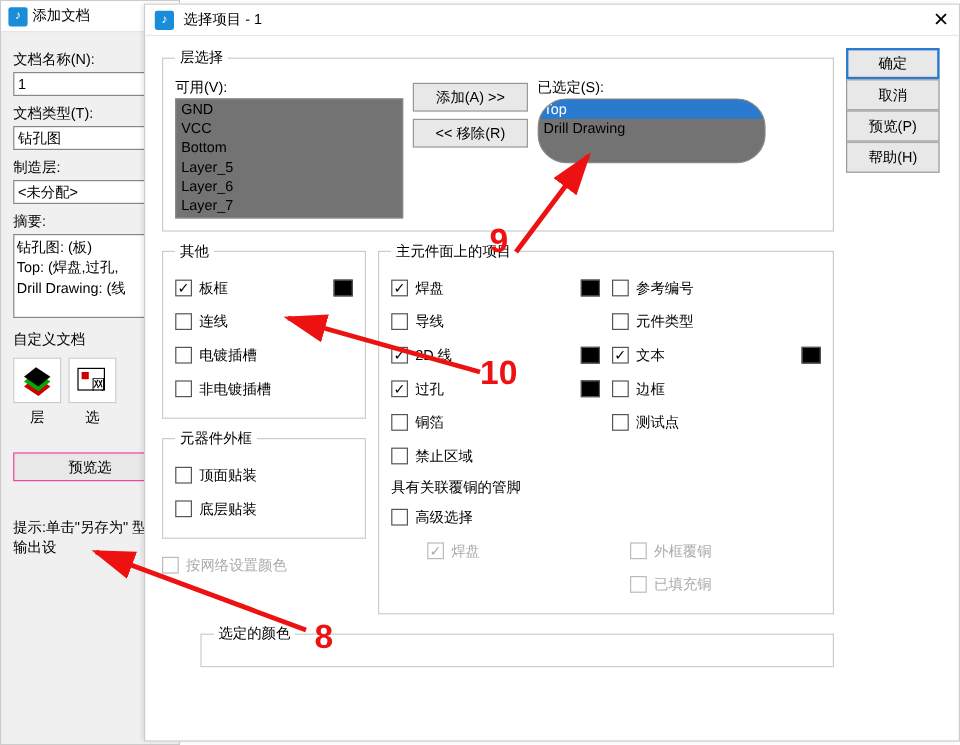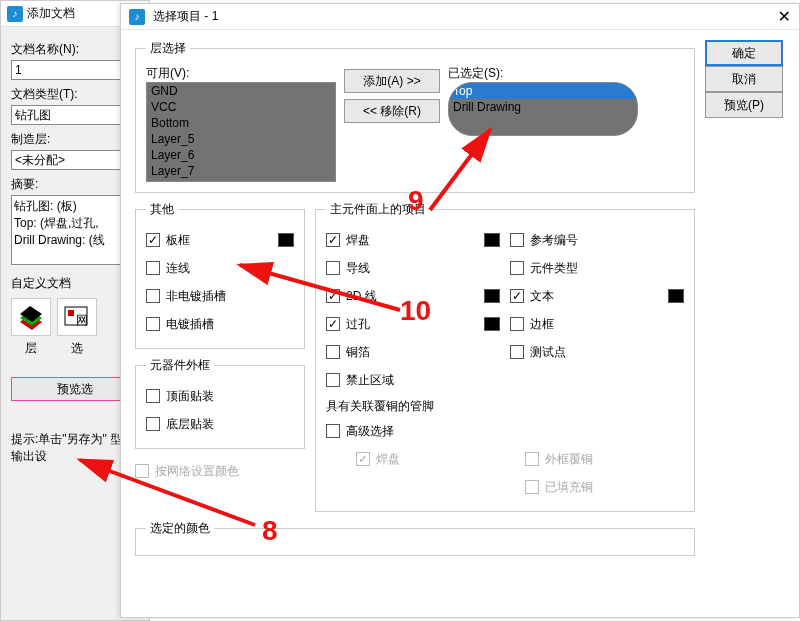--- a/index.html
+++ b/index.html
@@ -156,25 +156,25 @@
                 <span class="chk on"></span>
                 <span>板框</span>
                 <span class="swatch"></span>
               </div>
             <div class="chk-row">
                 <span class="chk"></span>
                 <span>连线</span>
               </div>
             <div class="chk-row">
                 <span class="chk"></span>
+                <span>电镀插槽</span>
+              </div>
+            <div class="chk-row">
+                <span class="chk"></span>
                 <span>非电镀插槽</span>
-              </div>
-            <div class="chk-row">
-                <span class="chk"></span>
-                <span>电镀插槽</span>
               </div>
           </fieldset>
           <fieldset>
             <legend>元器件外框</legend>
             <div class="chk-row">
                 <span class="chk"></span>
                 <span>顶面贴装</span>
               </div>
             <div class="chk-row">
                 <span class="chk"></span>
@@ -261,29 +261,30 @@
               <div></div>
               <div class="chk-row disabled-txt">
                   <span class="chk dis"></span>
                   <span>已填充铜</span>
                 </div>
             </div>
           </fieldset>
         </div>
       </div>
 
-      <fieldset style="height:30px;">
+      <fieldset style="height:30px;margin-left:32px;">
         <legend>选定的颜色</legend>
       </fieldset>
     </div>
 
     <div class="btn-col">
       <button class="wbtn def">确定</button>
       <button class="wbtn">取消</button>
       <button class="wbtn">预览(P)</button>
+      <button class="wbtn">帮助(H)</button>
     </div>
   </div>
 </div>
 
 <svg width="800" height="621" style="position:absolute;left:0;top:0;pointer-events:none;">
   <defs>
       <marker id="ah" markerWidth="10" markerHeight="10" refX="8" refY="3" orient="auto">
         <path d="M0,0 L0,6 L9,3 z" fill="#e11"></path>
       </marker>
     </defs>

